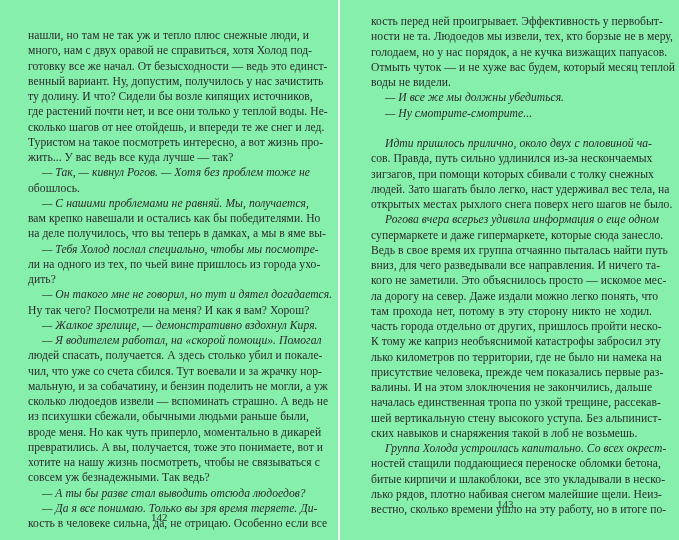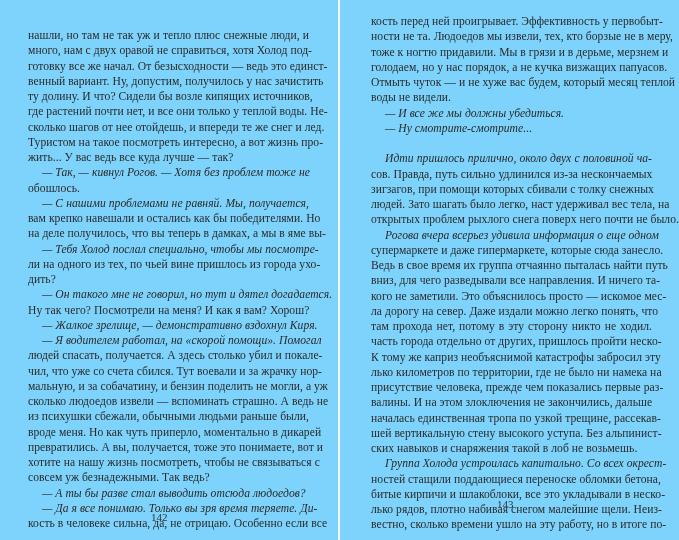--- a/index.html
+++ b/index.html
@@ -18,21 +18,21 @@
     .spread {
       position: absolute;
       left: 0; top: 0;
       width: 679px; height: 540px;
       background: #fdfdfd;
     }
     .page {
       position: absolute;
       top: 0;
       height: 540px;
-      background: #7dd3fc;
+      background: #86efac;
     }
     .page-left { left: 0; width: 338px; }
     .page-right { left: 340px; width: 339px; }
     .gutter {
       position: absolute;
       left: 336px; top: 0;
       width: 6px; height: 540px;
       background: linear-gradient(to right, rgba(0,0,0,0) 0%, rgba(0,0,0,0.03) 50%, rgba(0,0,0,0) 100%);
     }
     .text-block {
@@ -106,32 +106,31 @@
         <span class="line indent">— Да я все понимаю. Только вы зря время теряете. Ди-</span>
         <span class="line">кость в человеке сильна, да, не отрицаю. Особенно если все</span>
       </div>
     <div class="page-number">142</div>
   </div>
   <div class="gutter"></div>
   <div class="page page-right">
     <div class="text-block" id="right-text">
         <span class="line">кость перед ней проигрывает. Эффективность у первобыт-</span>
         <span class="line">ности не та. Людоедов мы извели, тех, кто борзые не в меру,</span>
-        <span class="line">тоже к ногтю придавили. Мы в грязи и в дерьме, мерзнем и</span>
         <span class="line">голодаем, но у нас порядок, а не кучка визжащих папуасов.</span>
         <span class="line">Отмыть чуток — и не хуже вас будем, который месяц теплой</span>
         <span class="line last">воды не видели.</span>
         <span class="line indent last">— И все же мы должны убедиться.</span>
         <span class="line indent last">— Ну смотрите-смотрите...</span>
         <span class="gap"></span>
         <span class="line indent">Идти пришлось прилично, около двух с половиной ча-</span>
         <span class="line">сов. Правда, путь сильно удлинился из-за нескончаемых</span>
         <span class="line">зигзагов, при помощи которых сбивали с толку снежных</span>
         <span class="line">людей. Зато шагать было легко, наст удерживал вес тела, на</span>
-        <span class="line last">открытых проблем рыхлого снега поверх него почти не было.</span>
+        <span class="line last">открытых местах рыхлого снега поверх него шагов не было.</span>
         <span class="line indent">Рогова вчера всерьез удивила информация о еще одном</span>
         <span class="line">супермаркете и даже гипермаркете, которые сюда занесло.</span>
         <span class="line">Ведь в свое время их группа отчаянно пыталась найти путь</span>
         <span class="line">вниз, для чего разведывали все направления. И ничего та-</span>
         <span class="line">кого не заметили. Это объяснилось просто — искомое мес-</span>
         <span class="line">ла дорогу на север. Даже издали можно легко понять, что</span>
         <span class="line">там прохода нет, потому в эту сторону никто не ходил.</span>
         <span class="line">часть города отдельно от других, пришлось пройти неско-</span>
         <span class="line">К тому же каприз необъяснимой катастрофы забросил эту</span>
         <span class="line">лько километров по территории, где не было ни намека на</span>

